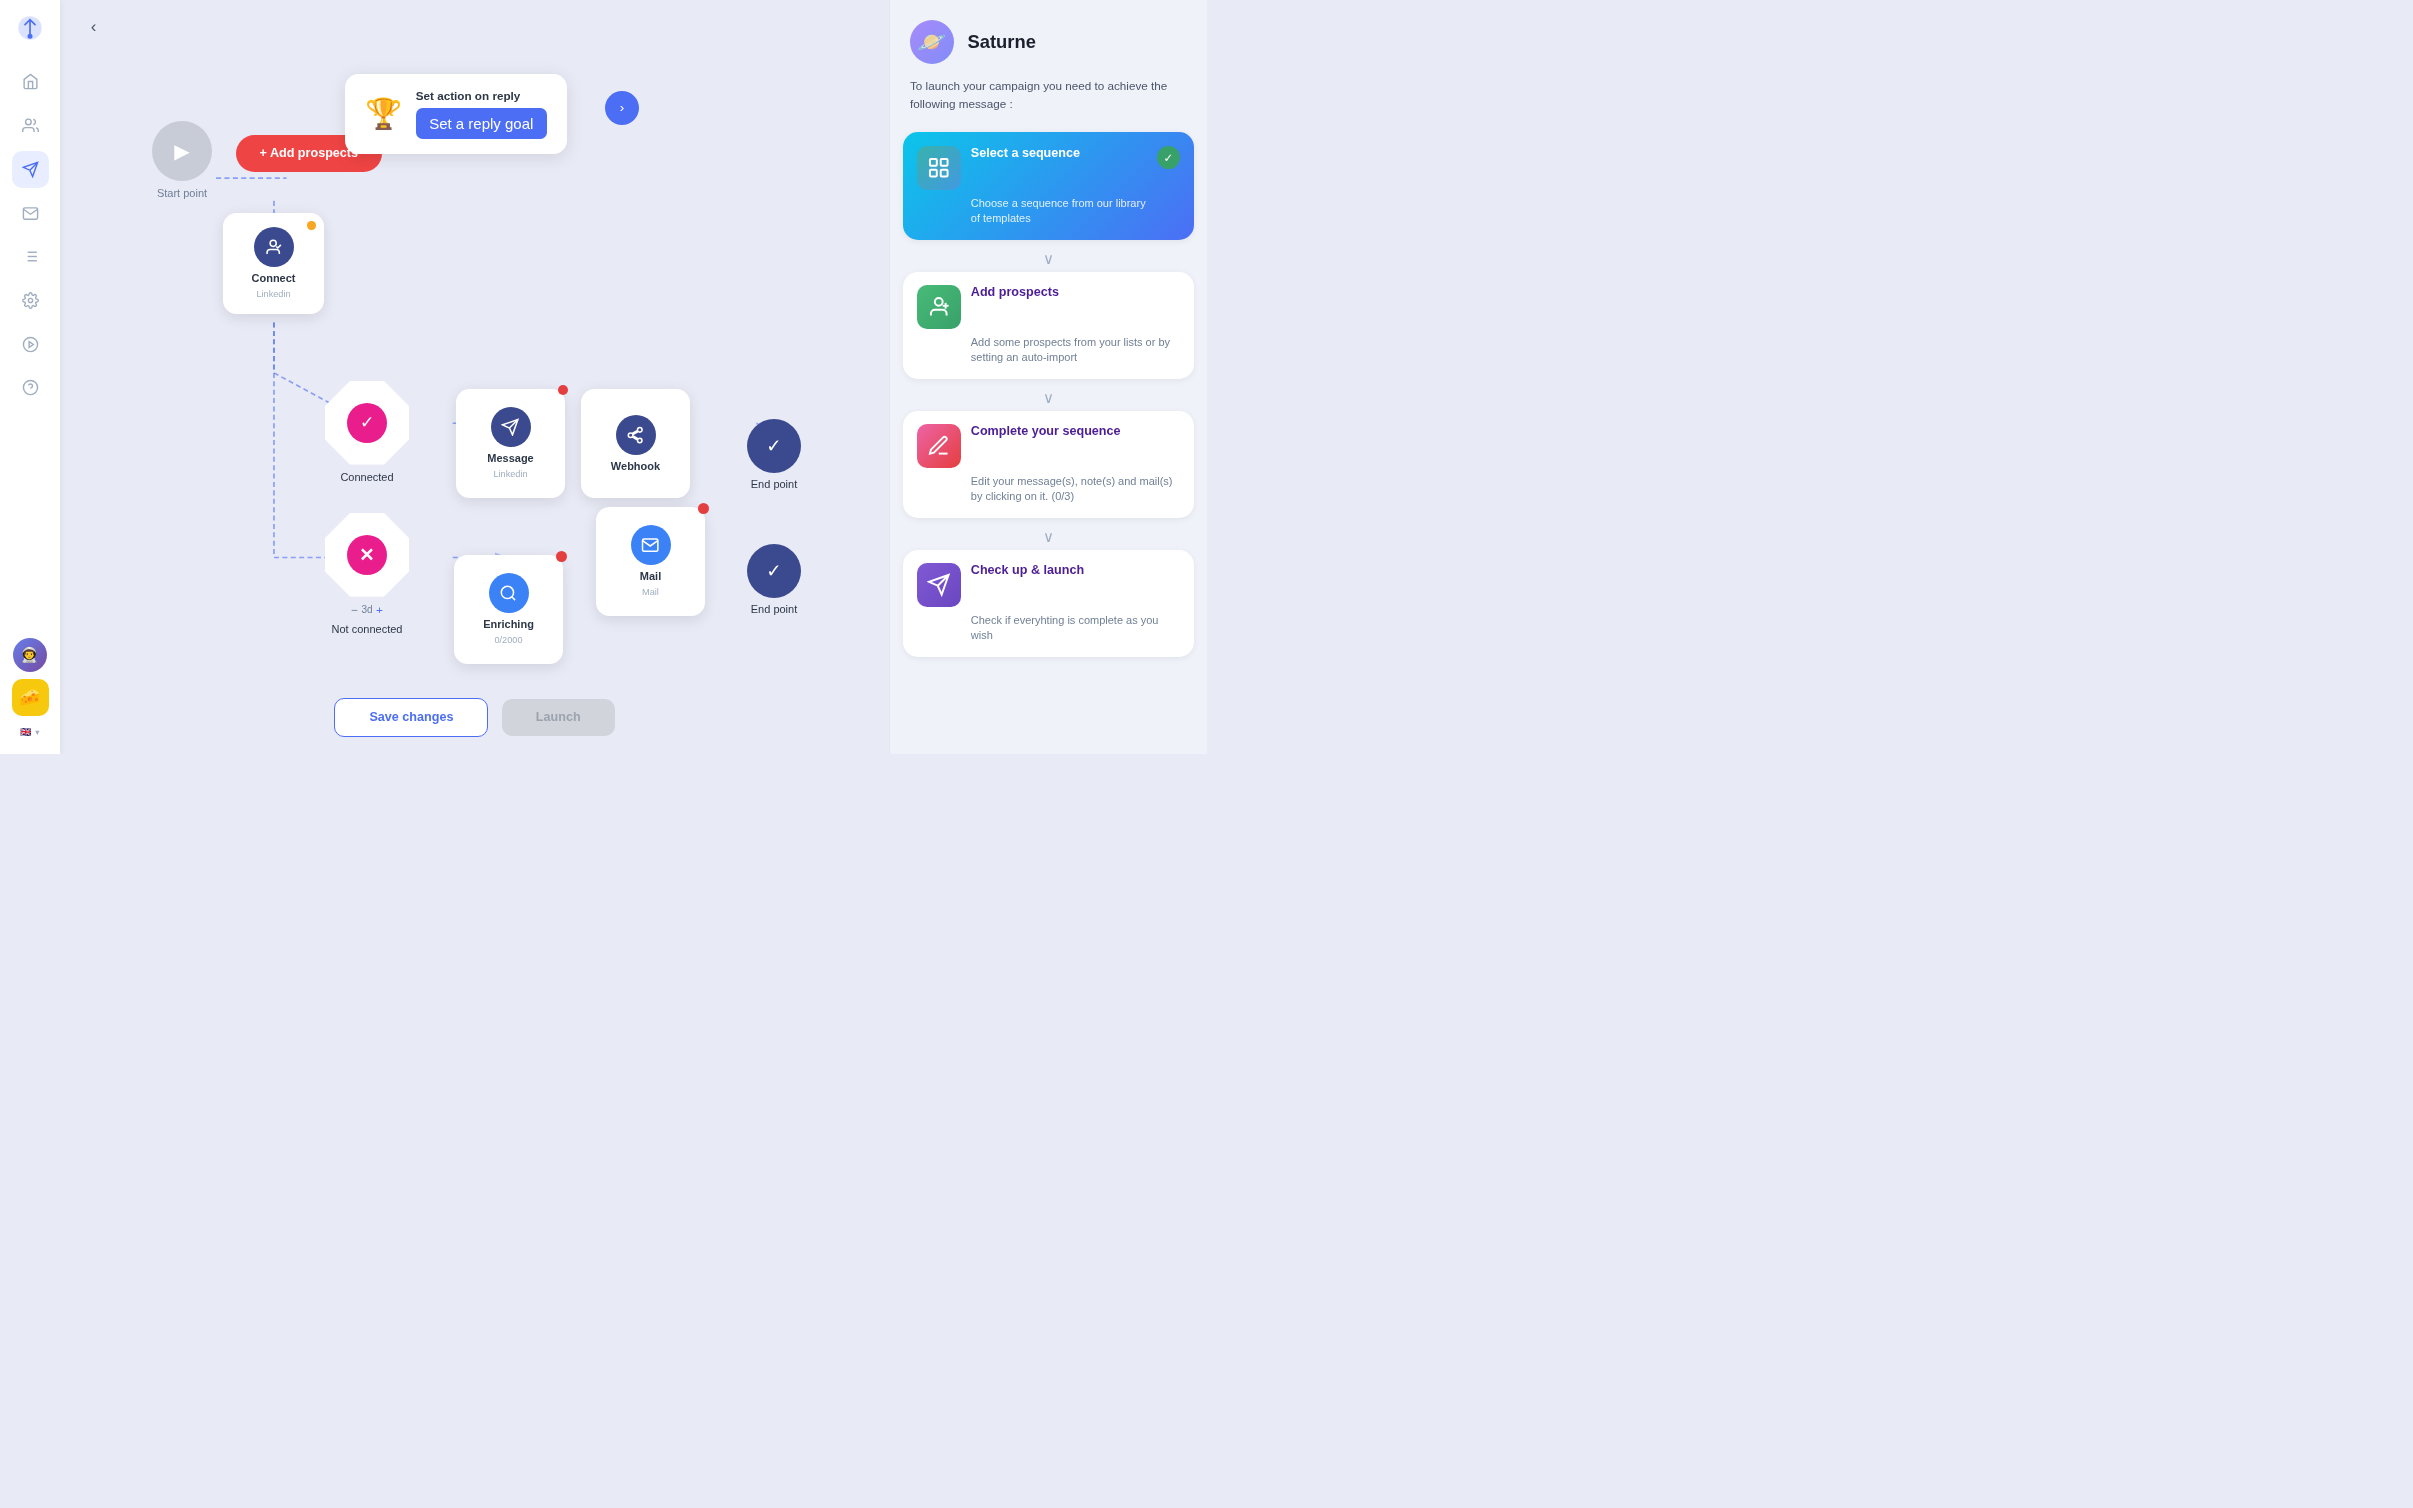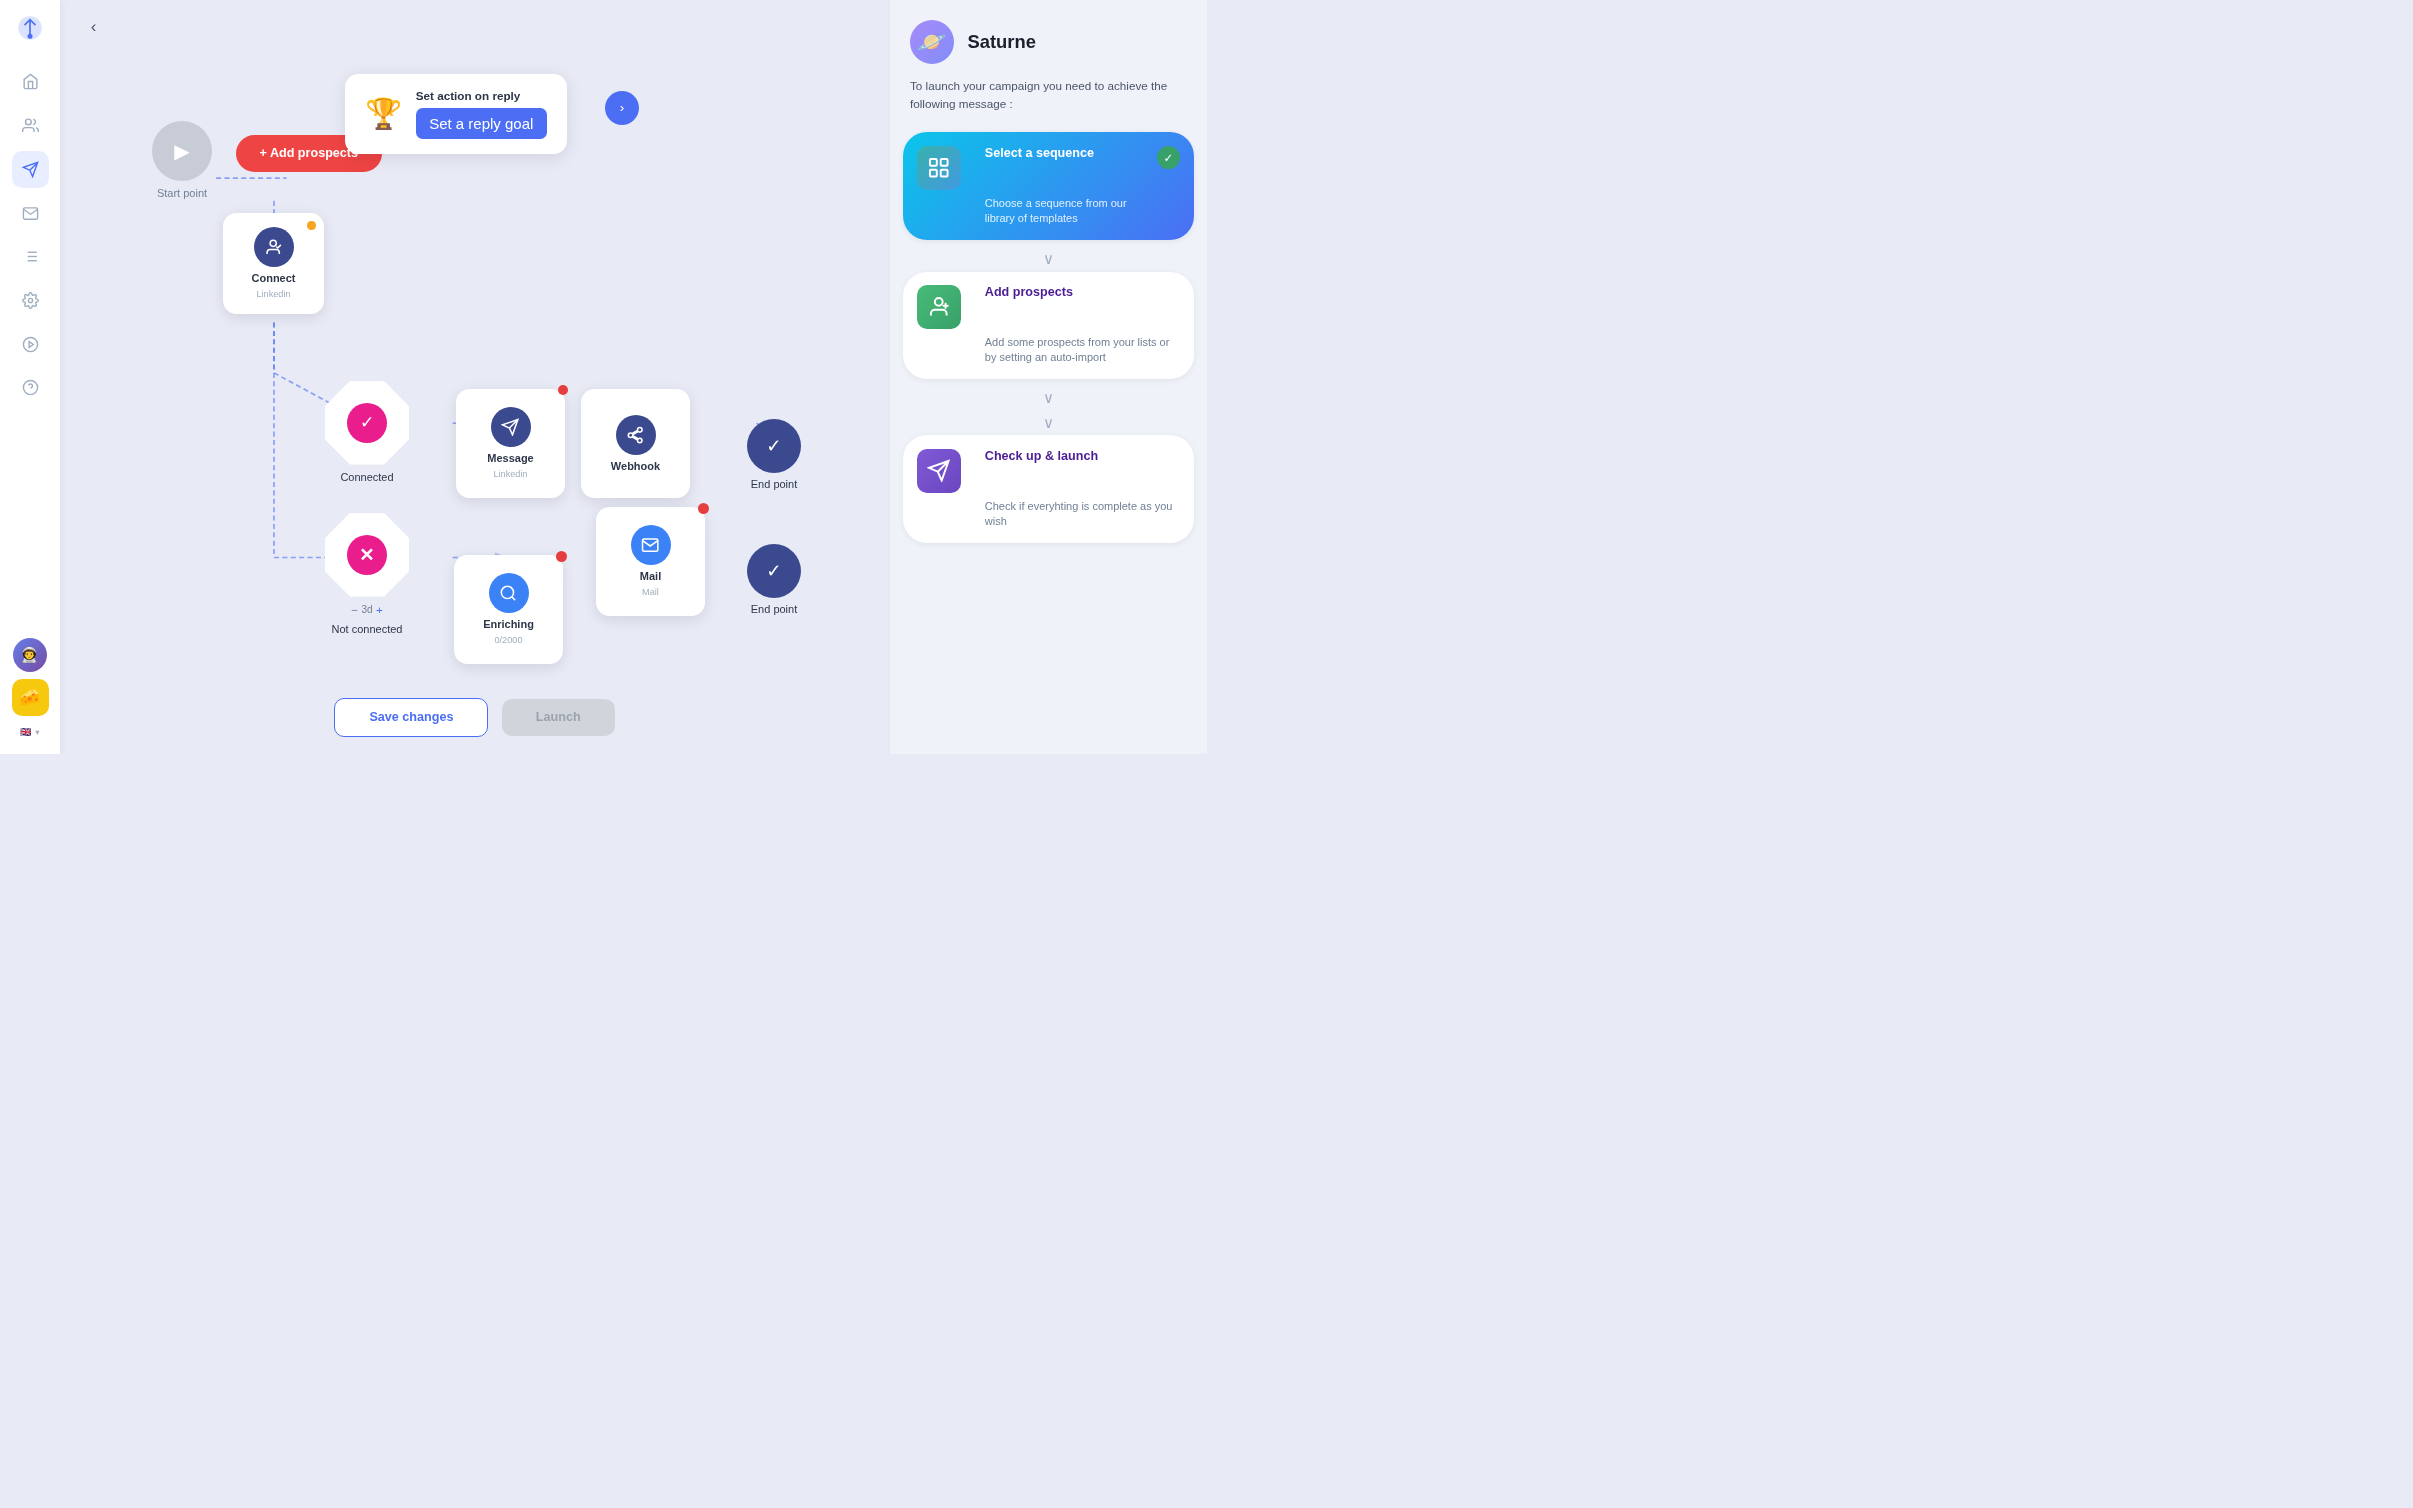--- a/index.html
+++ b/index.html
@@ -490,25 +490,25 @@
       font-size: 11.7px;
       color: #4a5568;
       padding: 0 20px 20px;
       line-height: 1.5;
     }
 
     
     .mission-card {
       margin: 0 13.4px 6.7px;
       background: white;
-      border-radius: 24px;
+      border-radius: 15px;
       padding: 13.4px;
       display: flex;
       align-items: flex-start;
-      gap: 24px;
+      gap: 10px;
       box-shadow: 0 1.7px 6.7px rgba(0,0,0,0.06);
     }
     .mission-card.active {
       background: linear-gradient(135deg, #0bc5ea, #4c6ef5);
       color: white;
     }
     .mission-icon {
       width: 44px;
       height: 44px;
       border-radius: 10px;
@@ -845,20 +845,32 @@
       </svg>
     </div>
     <div class="mission-content">
       <div class="mission-title">Add prospects</div>
       <div class="mission-desc">Add some prospects from your lists or by setting an auto-import</div>
     </div>
   </div>
 
   <div class="chevron-down">∨</div>
 
+  <div class="mission-card">
+    <div class="mission-icon pink">
+      <svg width="23.5" height="23.5" viewBox="0 0 24 24" fill="none" stroke="white" stroke-width="2">
+        <path d="M12 20h9"></path>
+        <path d="M16.5 3.5a2.121 2.121 0 013 3L7 19l-4 1 1-4L16.5 3.5z"></path>
+      </svg>
+    </div>
+    <div class="mission-content">
+      <div class="mission-title">Complete your sequence</div>
+      <div class="mission-desc">Edit your message(s), note(s) and mail(s) by clicking on it. (0/3)</div>
+    </div>
+  </div>
 
   <div class="chevron-down">∨</div>
 
   <div class="mission-card">
     <div class="mission-icon purple">
       <svg width="23.5" height="23.5" viewBox="0 0 24 24" fill="none" stroke="white" stroke-width="2">
         <path d="M22 2L11 13M22 2L15 22l-4-9-9-4 20-7z"></path>
       </svg>
     </div>
     <div class="mission-content">

